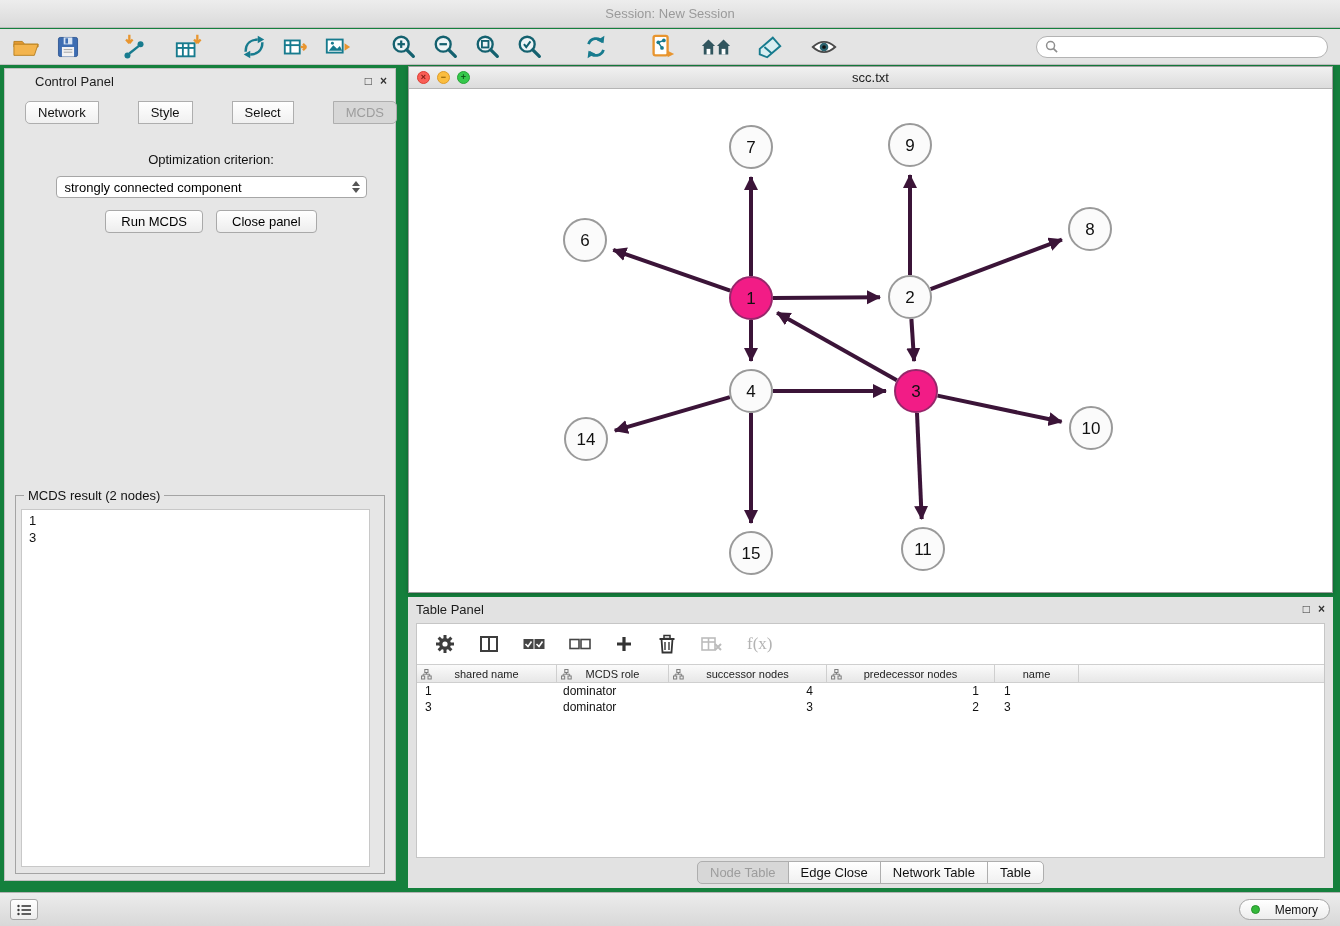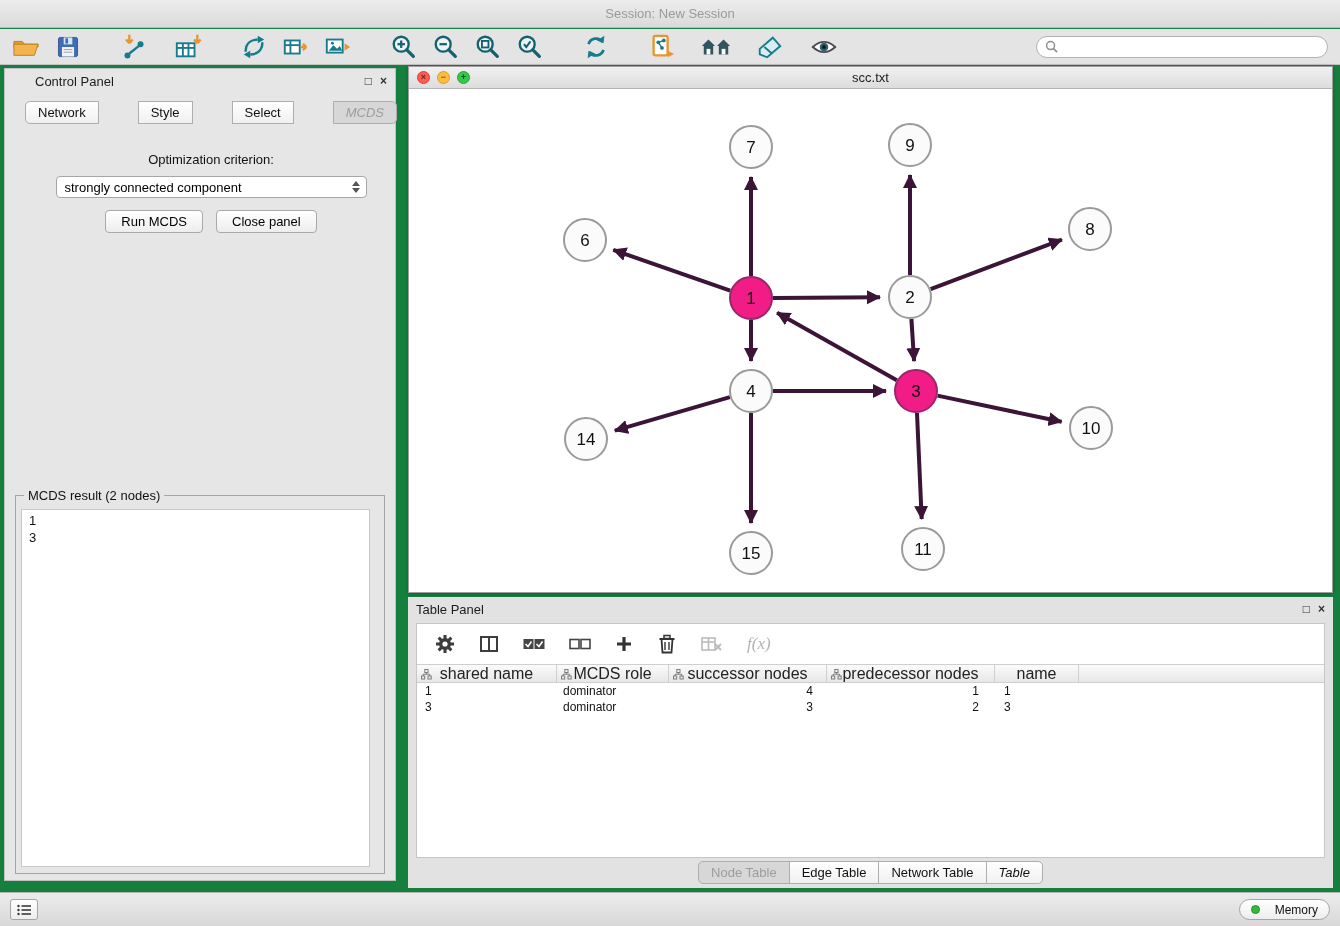--- a/index.html
+++ b/index.html
@@ -27,21 +27,21 @@
   
   .control-panel { position:absolute; left:4px; top:68px; width:392px; bottom:45px;
     background:#e6e6e6; border:1px solid #c0c0c0;padding-left:22px; }
   .panel-header { height:24px; display:flex; align-items:center; padding:0 8px; font-size:13px; color:#1c1c1c; }
   .panel-header .ph-icons { margin-left:auto; display:flex; gap:8px; }
   .ph-ic { font-size:12px; color:#333; line-height:1; cursor:default; font-weight:bold; }
   .cp-tabs { display:flex; justify-content:center; margin-top:8px;gap:40px; }
   .seg-btn { font-size:13px; font-family:inherit; padding:3px 12px; background:linear-gradient(#ffffff,#f0f0f0);
     border:1px solid #aeaeae; margin-left:-1px; color:#111; cursor:default; }
   .seg-btn:first-child { border-radius:5px 0 0 5px; margin-left:0; }
-  .seg-btn:last-child { border-radius:0 5px 5px 0;font-style:italic; }
+  .seg-btn:last-child { border-radius:0 5px 5px 0; }
   .seg-btn.active { background:#d7d7d7; color:#9d9d9d; }
   .opt-label { text-align:center; margin-top:28px; font-size:13px; color:#111; }
   .dropdown { width:311px; height:22px; margin:9px auto 0; background:#fff; border:1px solid #a6a6a6;
     border-radius:4px; display:flex; align-items:center; padding-left:8px; font-size:13px; position:relative; }
   .dropdown .dd-stepper { position:absolute; right:4px; top:0; bottom:0; width:12px;
     display:flex; flex-direction:column; align-items:center; justify-content:center; gap:2px; }
   .tri-up { width:0; height:0; border-left:4px solid transparent; border-right:4px solid transparent; border-bottom:5px solid #555; }
   .tri-dn { width:0; height:0; border-left:4px solid transparent; border-right:4px solid transparent; border-top:5px solid #555; }
   .btn-row { display:flex; justify-content:center; gap:13px; margin-top:12px; }
   .mac-btn { height:23px; padding:0 15px; font-size:13px; font-family:inherit;
@@ -63,23 +63,23 @@
   .tl-yel { background:#fbbd3e; border:1px solid #dd9c29; color:#8a5d00; }
   .tl-grn { background:#35c84b; border:1px solid #27a337; color:#0e5c1a; }
   #graph-svg { display:block; background:#fff; }
   #graph-svg text { font-family:"Liberation Sans", sans-serif; font-size:17px; fill:#111; }
 
   
   .table-panel { position:absolute; left:408px; top:597px; width:925px; height:291px; background:#e2e2e2; }
   .tp-content { position:absolute; left:8px; right:8px; top:26px; bottom:30px; background:#fff; border:1px solid #c6c6c6; }
   .tp-toolbar { height:40px; display:flex; align-items:center; padding-left:18px; gap:24px; }
   .tt-btn { background:none; border:none; display:flex; align-items:center; justify-content:center; cursor:default; }
-  .fx { font-family:"Liberation Serif", serif; font-style:italic; font-size:17px; color:#b3b3b3; }
+  .fx { font-family:"Liberation Serif", serif; font-size:17px; color:#b3b3b3; }
   .tp-head { display:flex; height:19px; background:linear-gradient(#fbfbfb,#e7e7e7);
-    border-top:1px solid #cfcfcf; border-bottom:1px solid #cfcfcf; font-size:16px; color:#222; }
+    border-top:1px solid #cfcfcf; border-bottom:1px solid #cfcfcf; font-size:11px; color:#222; }
   .th { position:relative; display:flex; align-items:center; justify-content:center;
     border-right:1px solid #cfcfcf; height:100%; }
   .th .sort-ic { position:absolute; left:4px; top:4px; }
   .tp-row { display:flex; height:16px; font-size:12px; color:#111; align-items:center; }
   .c0 { width:140px; padding-left:8px; } .c1 { width:112px; padding-left:6px; }
   .c2 { width:158px; text-align:right; padding-right:14px; }
   .c3 { width:168px; text-align:right; padding-right:16px; }
   .c4 { width:84px; padding-left:9px; }
   .fill { flex:1; }
   .tp-tabs { position:absolute; bottom:4px; left:0; right:0; display:flex; justify-content:center; }
@@ -478,21 +478,21 @@
         <div class="c0">3</div>
         <div class="c1">dominator</div>
         <div class="c2">3</div>
         <div class="c3">2</div>
         <div class="c4">3</div>
         <div class="fill"></div>
       </div>
     </div>
     <div class="tp-tabs">
       <button class="seg-btn active">Node Table</button>
-      <button class="seg-btn">Edge Table</button>
+      <button class="seg-btn">Edge Close</button>
       <button class="seg-btn">Network Table</button>
       <button class="seg-btn">Table</button>
     </div>
   </div>
 
   <div class="statusbar">
     <button class="list-btn">
       <svg width="15" height="12" viewBox="0 0 15 12">
         <circle cx="1.5" cy="2" r="1.2" fill="#3a3a3a"></circle>
         <circle cx="1.5" cy="6" r="1.2" fill="#3a3a3a"></circle>

